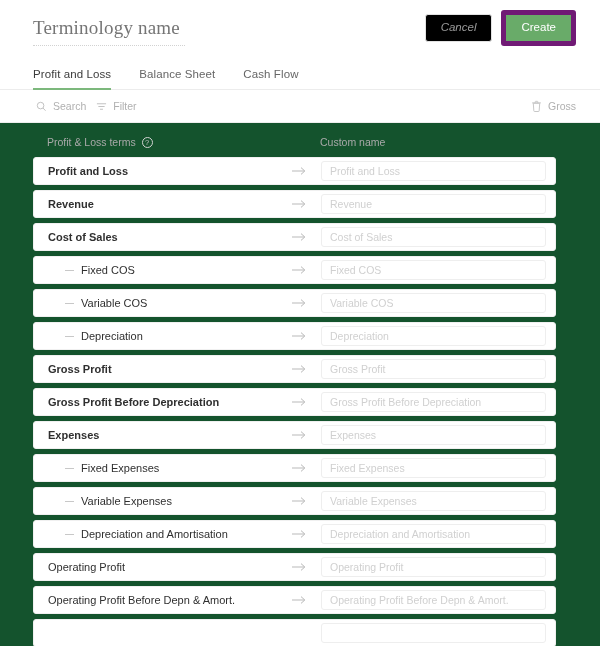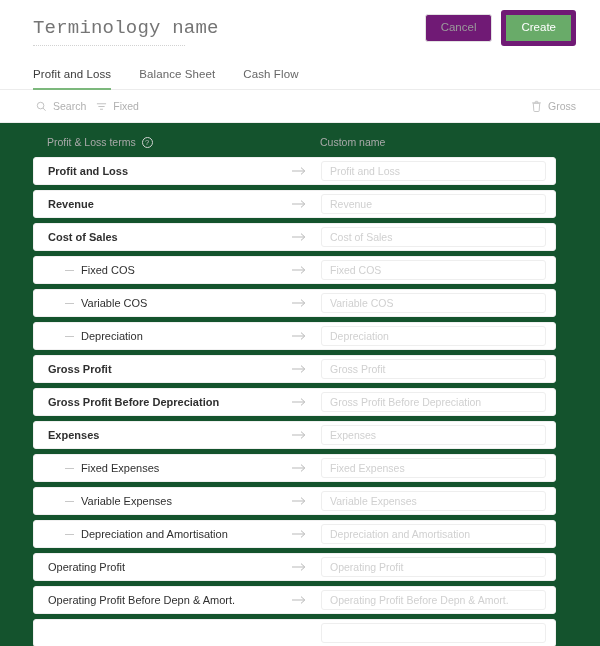--- a/index.html
+++ b/index.html
@@ -25,21 +25,21 @@
     display: flex;
     align-items: center;
     justify-content: space-between;
     background: #ffffff;
   }
   .title-wrap { position: relative; padding-top: 6px; }
   .title-input {
     font-size: 19px;
     color: #ef4444;
     letter-spacing: .2px;
-    font-family: Liberation Mono, monospace;
+    font-family: Liberation Serif, serif;
     border: none;
     outline: none;
     background: transparent;
     padding: 0 0 7px 0;
     width: 300px;
   }
   .title-underline {
     position: absolute;
     left: 0; right: 0; bottom: 0;
     border-bottom: 1px dotted #d2d2d2;
@@ -49,23 +49,24 @@
   .btn {
     font-size: 11.5px;
     font-family: "Liberation Sans", sans-serif;
     border-radius: 3px;
     padding: 7px 15px;
     cursor: pointer;
     line-height: 1;
     white-space: nowrap;
   }
   .btn-cancel {
-    background: #701a75;
+    background: #000000;
     border: 1px solid #e2e2e2;
     color: #9b9b9b;
+    font-style: italic;
   }
   .btn-create {
     background: #69ab69;
     border: 5px solid #701a75;
     color: #ffffff;
   }
 
   
   .tabs {
     display: flex;
@@ -230,21 +231,21 @@
         <span>Search</span>
       </div>
       <div class="tool">
         <span>
           <svg width="11" height="11" viewBox="0 0 12 12">
               <line x1="1" y1="3" x2="11" y2="3" stroke="#bcbcbc" stroke-width="1"></line>
               <line x1="2.6" y1="6" x2="9.4" y2="6" stroke="#bcbcbc" stroke-width="1"></line>
               <line x1="4.4" y1="9" x2="7.6" y2="9" stroke="#bcbcbc" stroke-width="1"></line>
             </svg>
         </span>
-        <span>Fixed</span>
+        <span>Filter</span>
       </div>
     </div>
     <div class="tool">
       <span>
         <svg width="11" height="12" viewBox="0 0 12 13">
             <path d="M2.5 3.5h7l-.6 8.2a.8.8 0 0 1-.8.8H3.9a.8.8 0 0 1-.8-.8z" fill="none" stroke="#c2c2c2" stroke-width="1"></path>
             <line x1="1.2" y1="3.1" x2="10.8" y2="3.1" stroke="#c2c2c2" stroke-width="1"></line>
             <path d="M4.6 3v-1a.6.6 0 0 1 .6-.6h1.6a.6.6 0 0 1 .6.6v1" fill="none" stroke="#c2c2c2" stroke-width="1"></path>
           </svg>
       </span>

